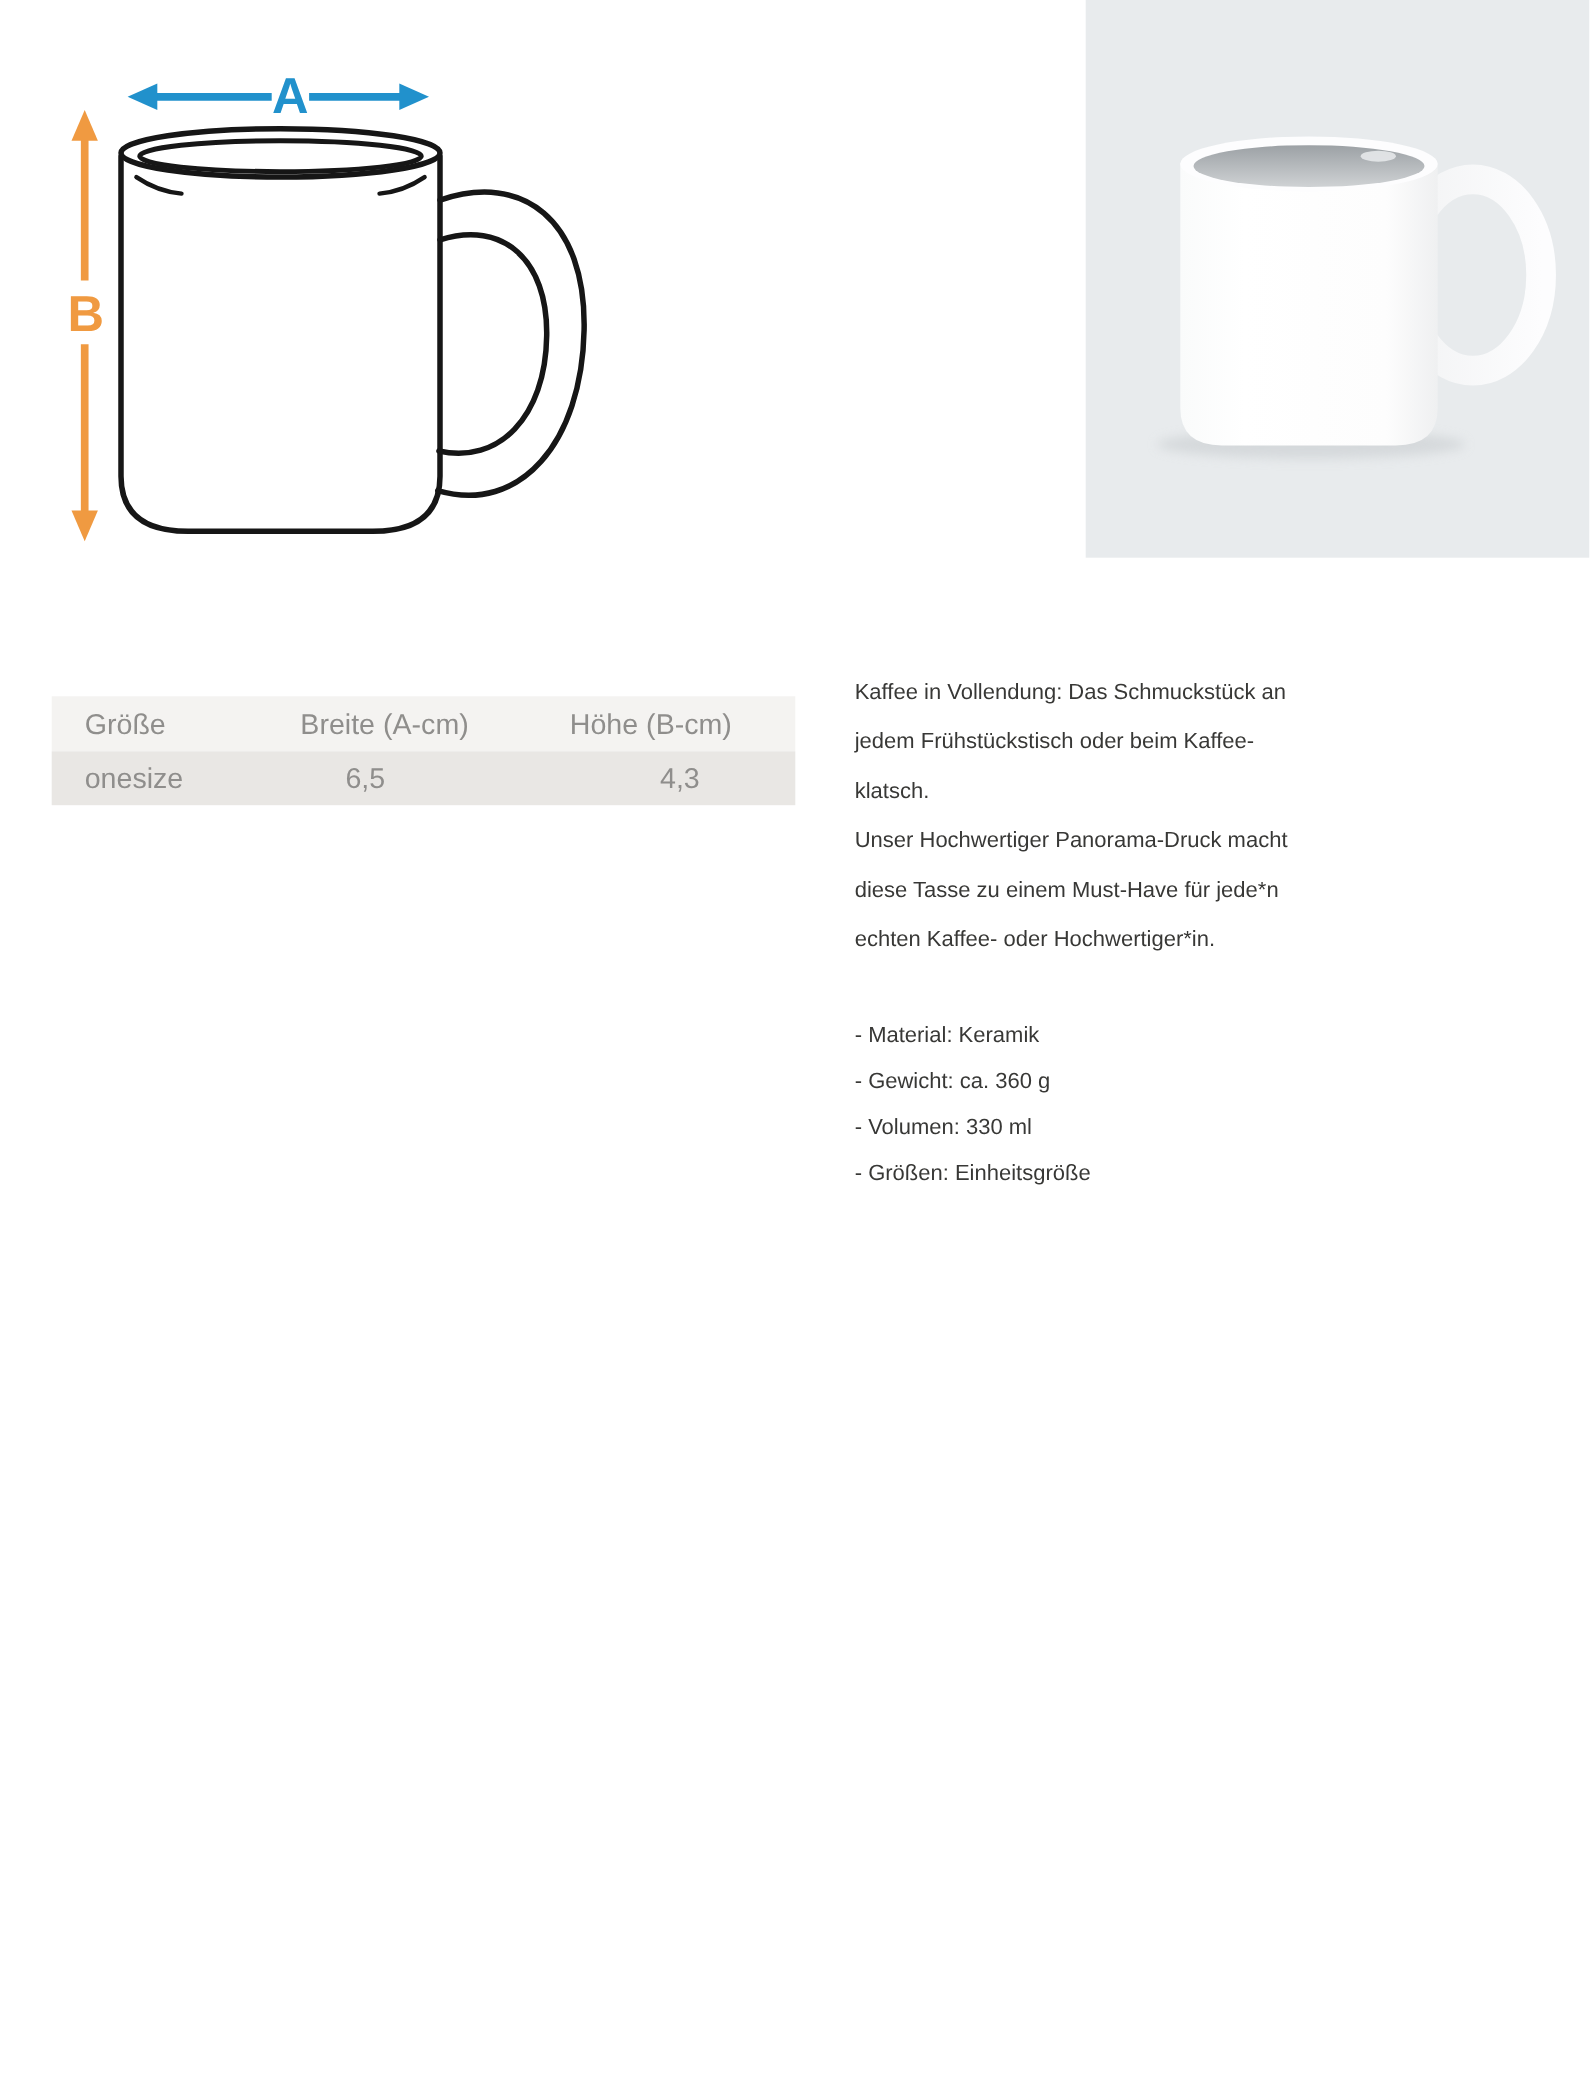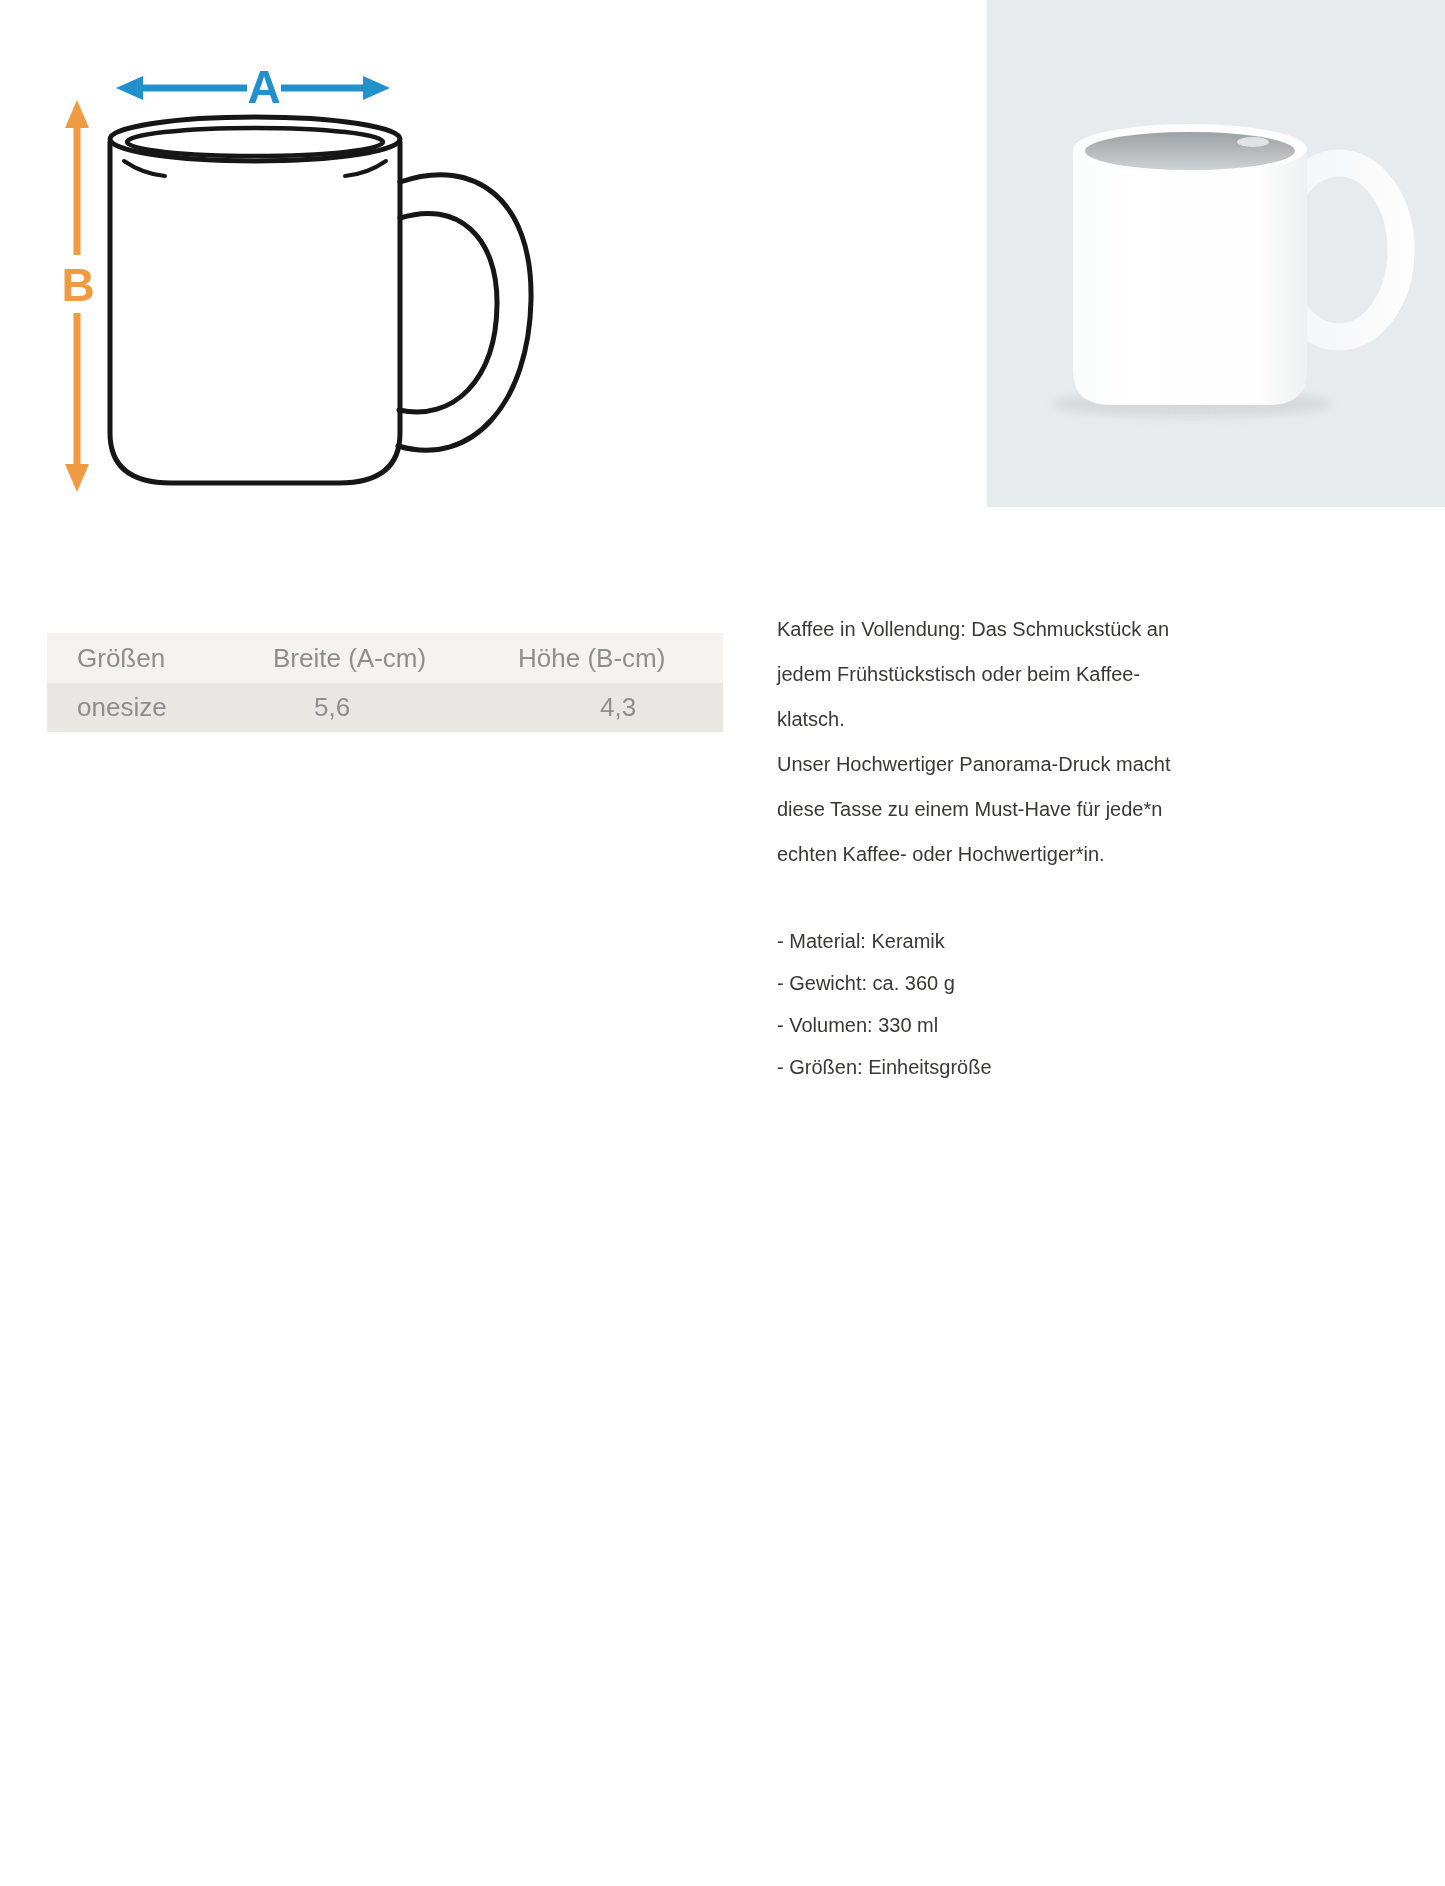--- a/index.html
+++ b/index.html
@@ -109,27 +109,27 @@
     <path d="M86,148 L86,371 Q86,405 124,405 L282,405 Q320,405 320,371 L320,148 Z" fill="url(#bodyGrad)"></path>
 
     <ellipse cx="203" cy="149" rx="117" ry="25" fill="#fdfdfe"></ellipse>
     <ellipse cx="203" cy="151" rx="105" ry="19" fill="url(#interiorGrad)"></ellipse>
     <ellipse cx="266" cy="142" rx="16" ry="5" fill="#e6e8ea" opacity="0.9"></ellipse>
   </svg>
 </div>
 
 <div class="size-table">
   <div class="t-row t-head">
-    <div class="t-cell">Größen</div>
+    <div class="t-cell">Größe</div>
     <div class="t-cell">Breite (A-cm)</div>
     <div class="t-cell">Höhe (B-cm)</div>
   </div>
   <div class="t-row t-data">
     <div class="t-cell">onesize</div>
-    <div class="t-cell">5,6</div>
+    <div class="t-cell">6,5</div>
     <div class="t-cell">4,3</div>
   </div>
 </div>
 
 <div class="description">
   <div class="para">
     <div class="txt-line">Kaffee in Vollendung: Das Schmuckstück an</div>
     <div class="txt-line">jedem Frühstückstisch oder beim Kaffee-</div>
     <div class="txt-line">klatsch.</div>
   </div>

